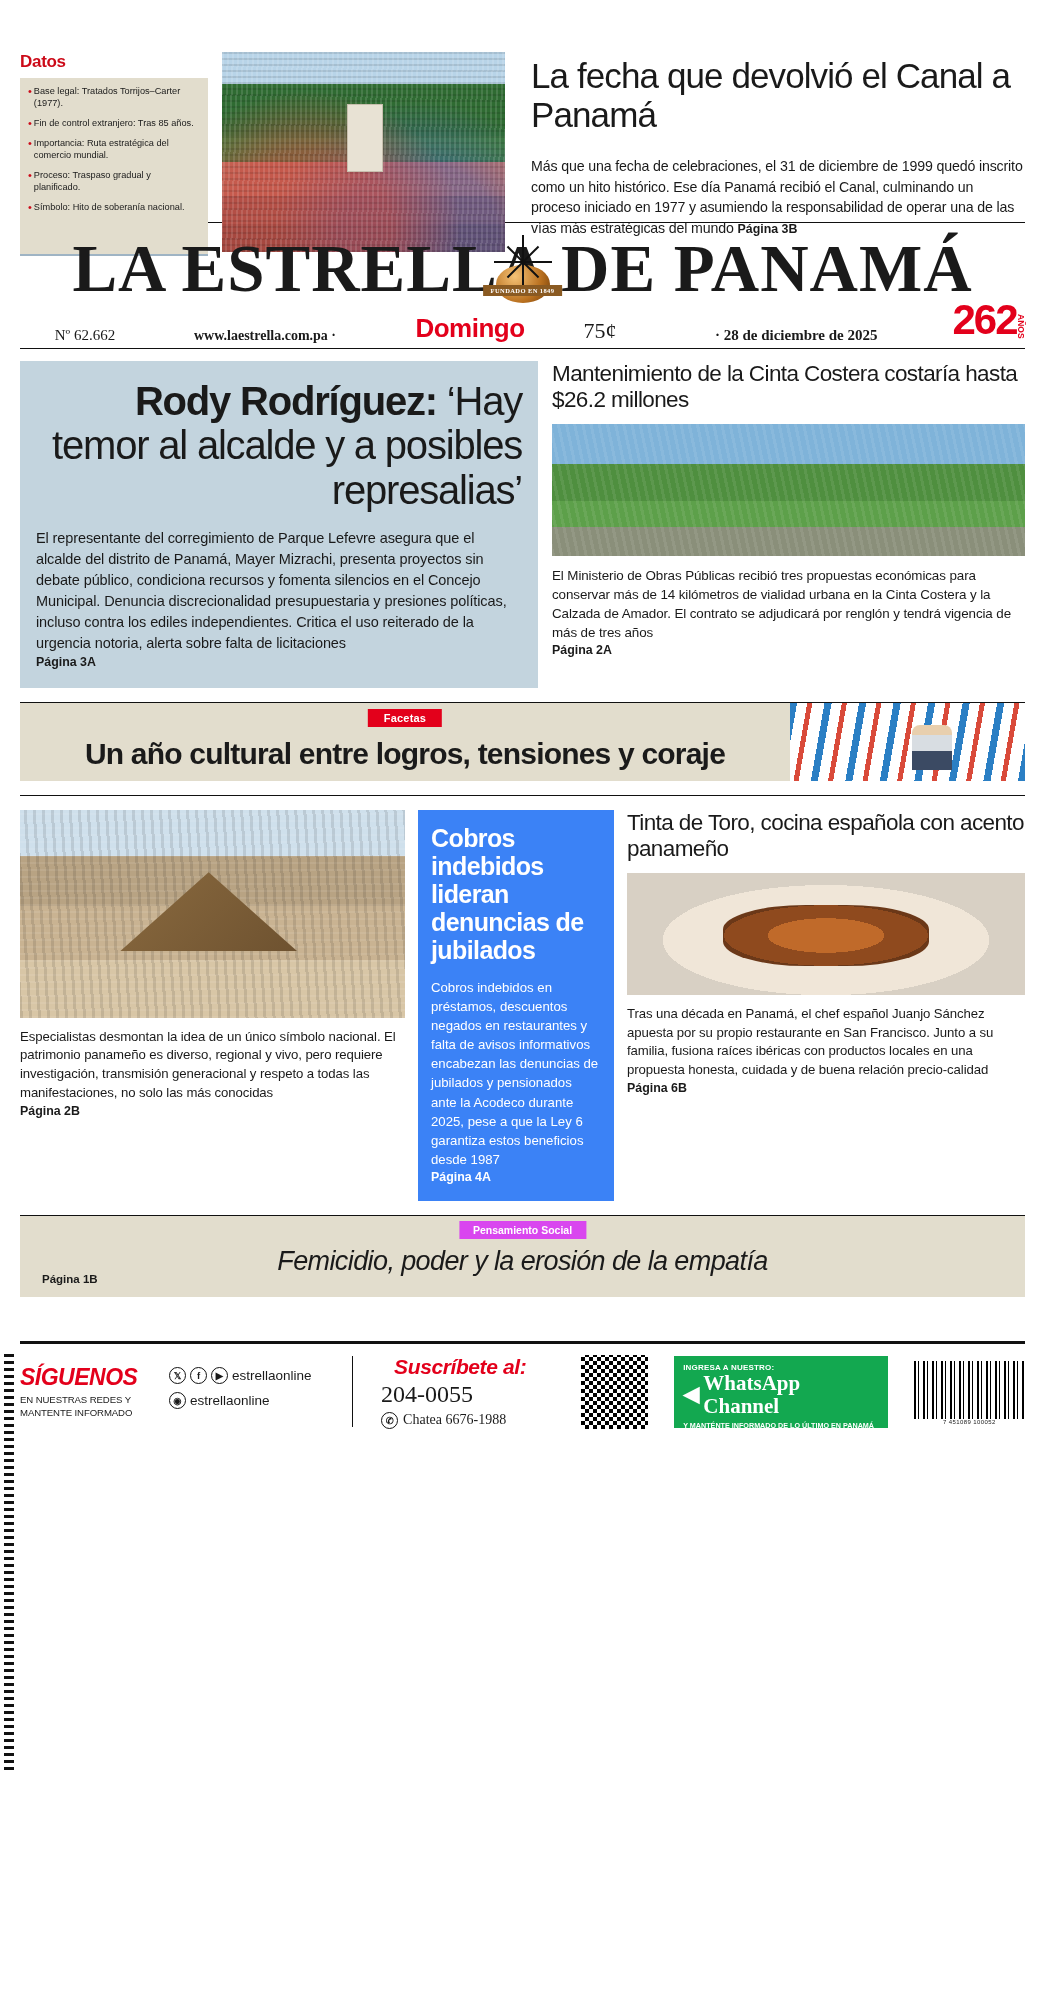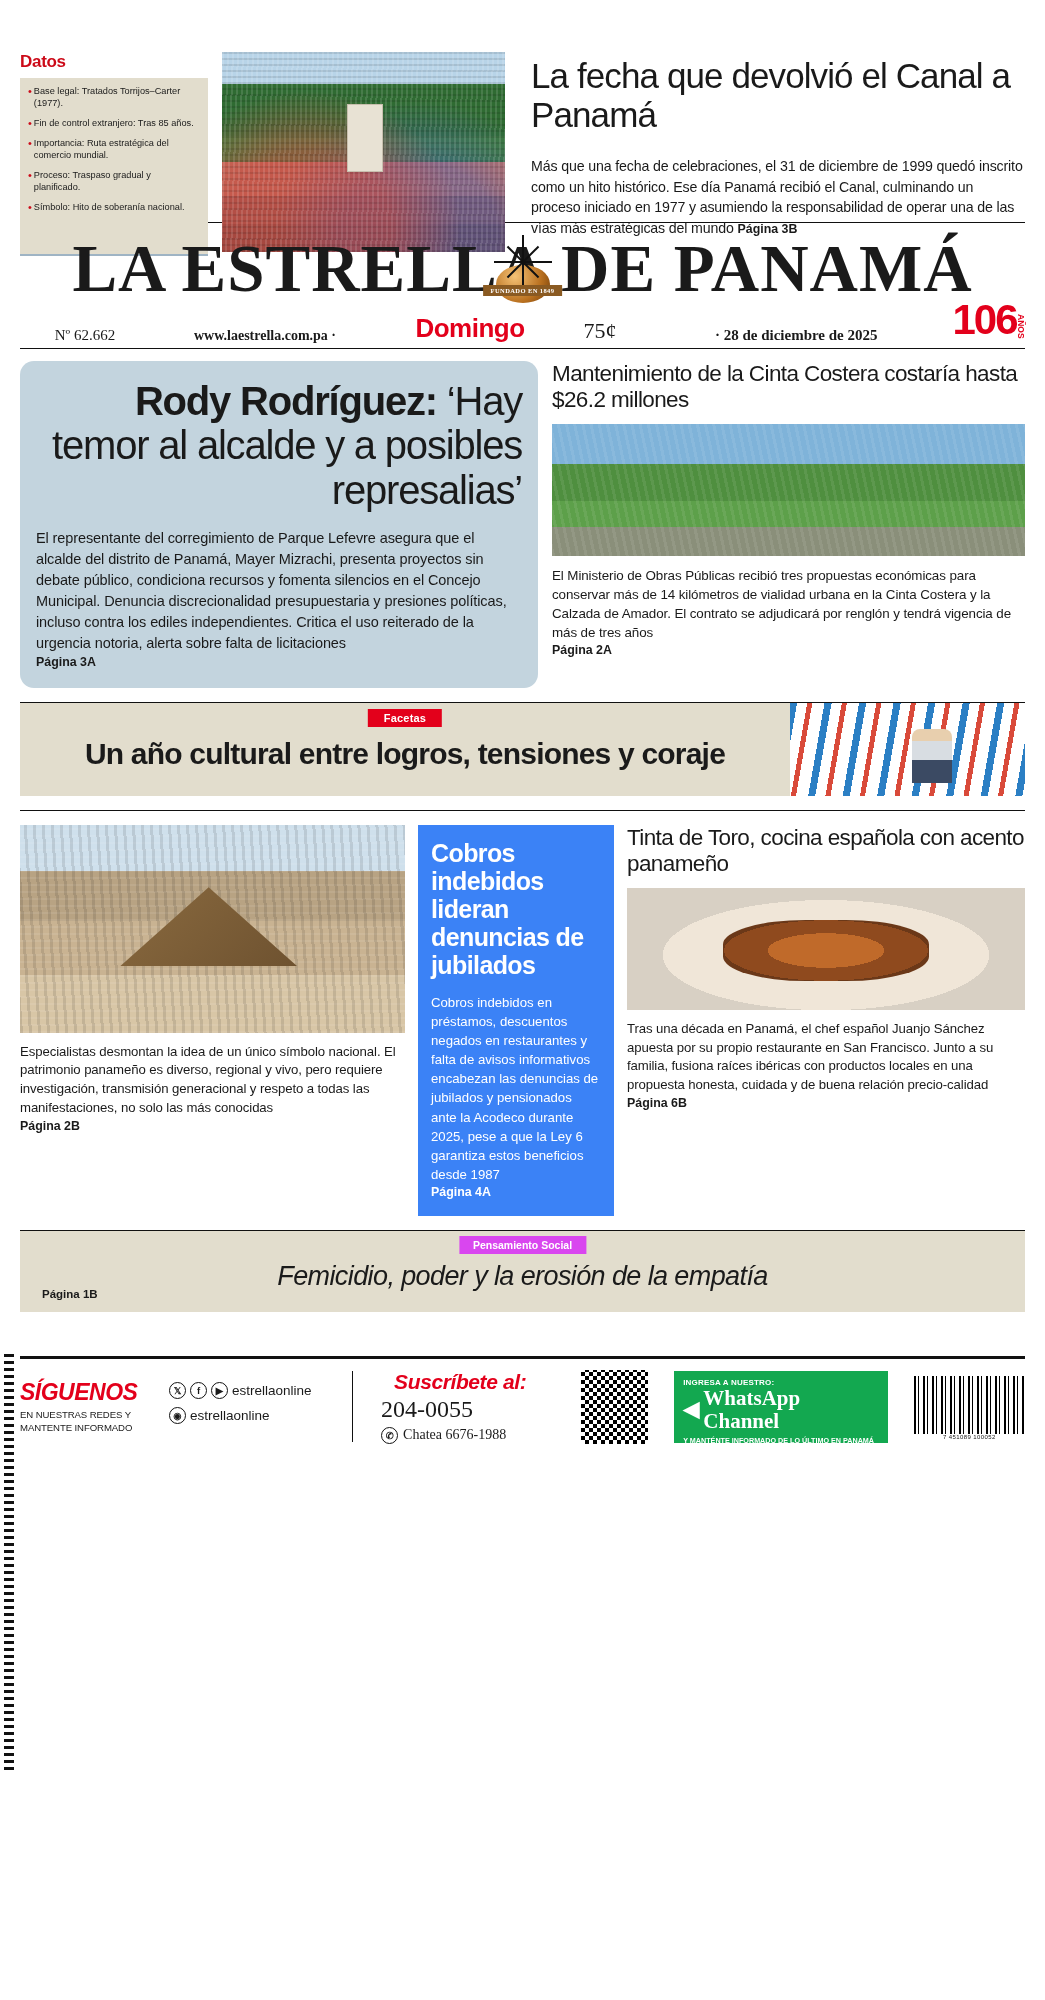--- a/index.html
+++ b/index.html
@@ -95,38 +95,38 @@
   .ib-years { color:#e3001b; font-weight:bold; font-size:42px; letter-spacing:-2px;
     display:flex; align-items:flex-end; }
   .ib-years small { font-size:8.5px; writing-mode:vertical-rl; letter-spacing:0;
     line-height:1; padding-bottom:5px; }
 
   
   .maingrid { display: flex; gap: 14px; margin-top: 12px; }
   .col-left { width: 518px; }
   .col-right { flex: 1; }
 
-  .hero { background:#c3d4de; padding: 18px 16px 16px 16px; border-radius: 14px; }
+  .hero { background:#c3d4de; padding: 18px 16px 16px 16px; }
   .hero-hed {
     font-size: 40px; line-height: 1.11; font-weight: 400; text-align: right;
     letter-spacing:-1.2px; margin-bottom: 16px;
   }
   .hero-hed b { font-weight: 700; }
   .hero-body { font-size: 14.5px; line-height: 1.45; letter-spacing:-.1px; }
 
   .sec-hed { font-size: 22.5px; line-height:1.17; letter-spacing:-.6px; margin-bottom:10px; }
   .sec-photo { width:100%; height:132px; margin-bottom:10px; overflow:hidden; position:relative;
     background: linear-gradient(to bottom, #7fb3d9 0 30%, #4f8f3f 30% 58%, #5da04a 58% 78%, #8a8f7a 78% 100%); }
   .sec-photo::after { content:""; position:absolute; inset:0;
     background: repeating-linear-gradient(78deg, rgba(255,255,255,.08) 0 3px, transparent 3px 8px); }
   .sec-body { font-size: 13.4px; line-height: 1.42; letter-spacing:-.1px; }
 
   
   .facetas { display:flex; margin-top:14px; border-top:1px solid #111; }
-  .facetas-left { flex:1; background:#e2ddcd; position:relative; padding:34px 24px 24px 24px; }
+  .facetas-left { flex:1; background:#e2ddcd; position:relative; padding:34px 24px 9px 24px; }
   .facetas-tag {
     position:absolute; left:50%; top:6px; transform:translateX(-50%);
     background:#e3001b; color:#fff; font-size:11px; font-weight:bold;
     padding:3px 16px; letter-spacing:.2px;
   }
   .facetas-hed { font-size:30px; font-weight:bold; line-height:1.15; text-align:center; letter-spacing:-.8px; }
   .facetas-img { width:235px; background:#ffffff; position:relative; overflow:hidden; }
   .facetas-img::before { content:""; position:absolute; inset:0;
     background:
       repeating-linear-gradient(100deg, #2b7fc4 0 7px, #ffffff 7px 17px, #d94a3a 17px 22px, #ffffff 22px 34px); }
@@ -259,21 +259,21 @@
     <div class="mast-ribbon">FUNDADO EN 1849</div>
   </div>
 
   <div class="infobar">
     <div class="ib-num">Nº  62.662</div>
     <div class="ib-web">www.laestrella.com.pa ·</div>
     <div class="ib-day">Domingo</div>
     <div class="ib-price">75¢</div>
     <div class="ib-date">· 28 de diciembre de 2025</div>
     <div class="ib-years">
-      <span>106</span>
+      <span>262</span>
       <small>AÑOS</small>
     </div>
   </div>
 
   <div class="maingrid">
 
     <div class="col-left">
       <div class="hero">
         <div class="hero-hed"><b>Rody Rodríguez:</b><span> ‘Hay temor al alcalde y a posibles represalias’</span></div>
         <div class="hero-body">

